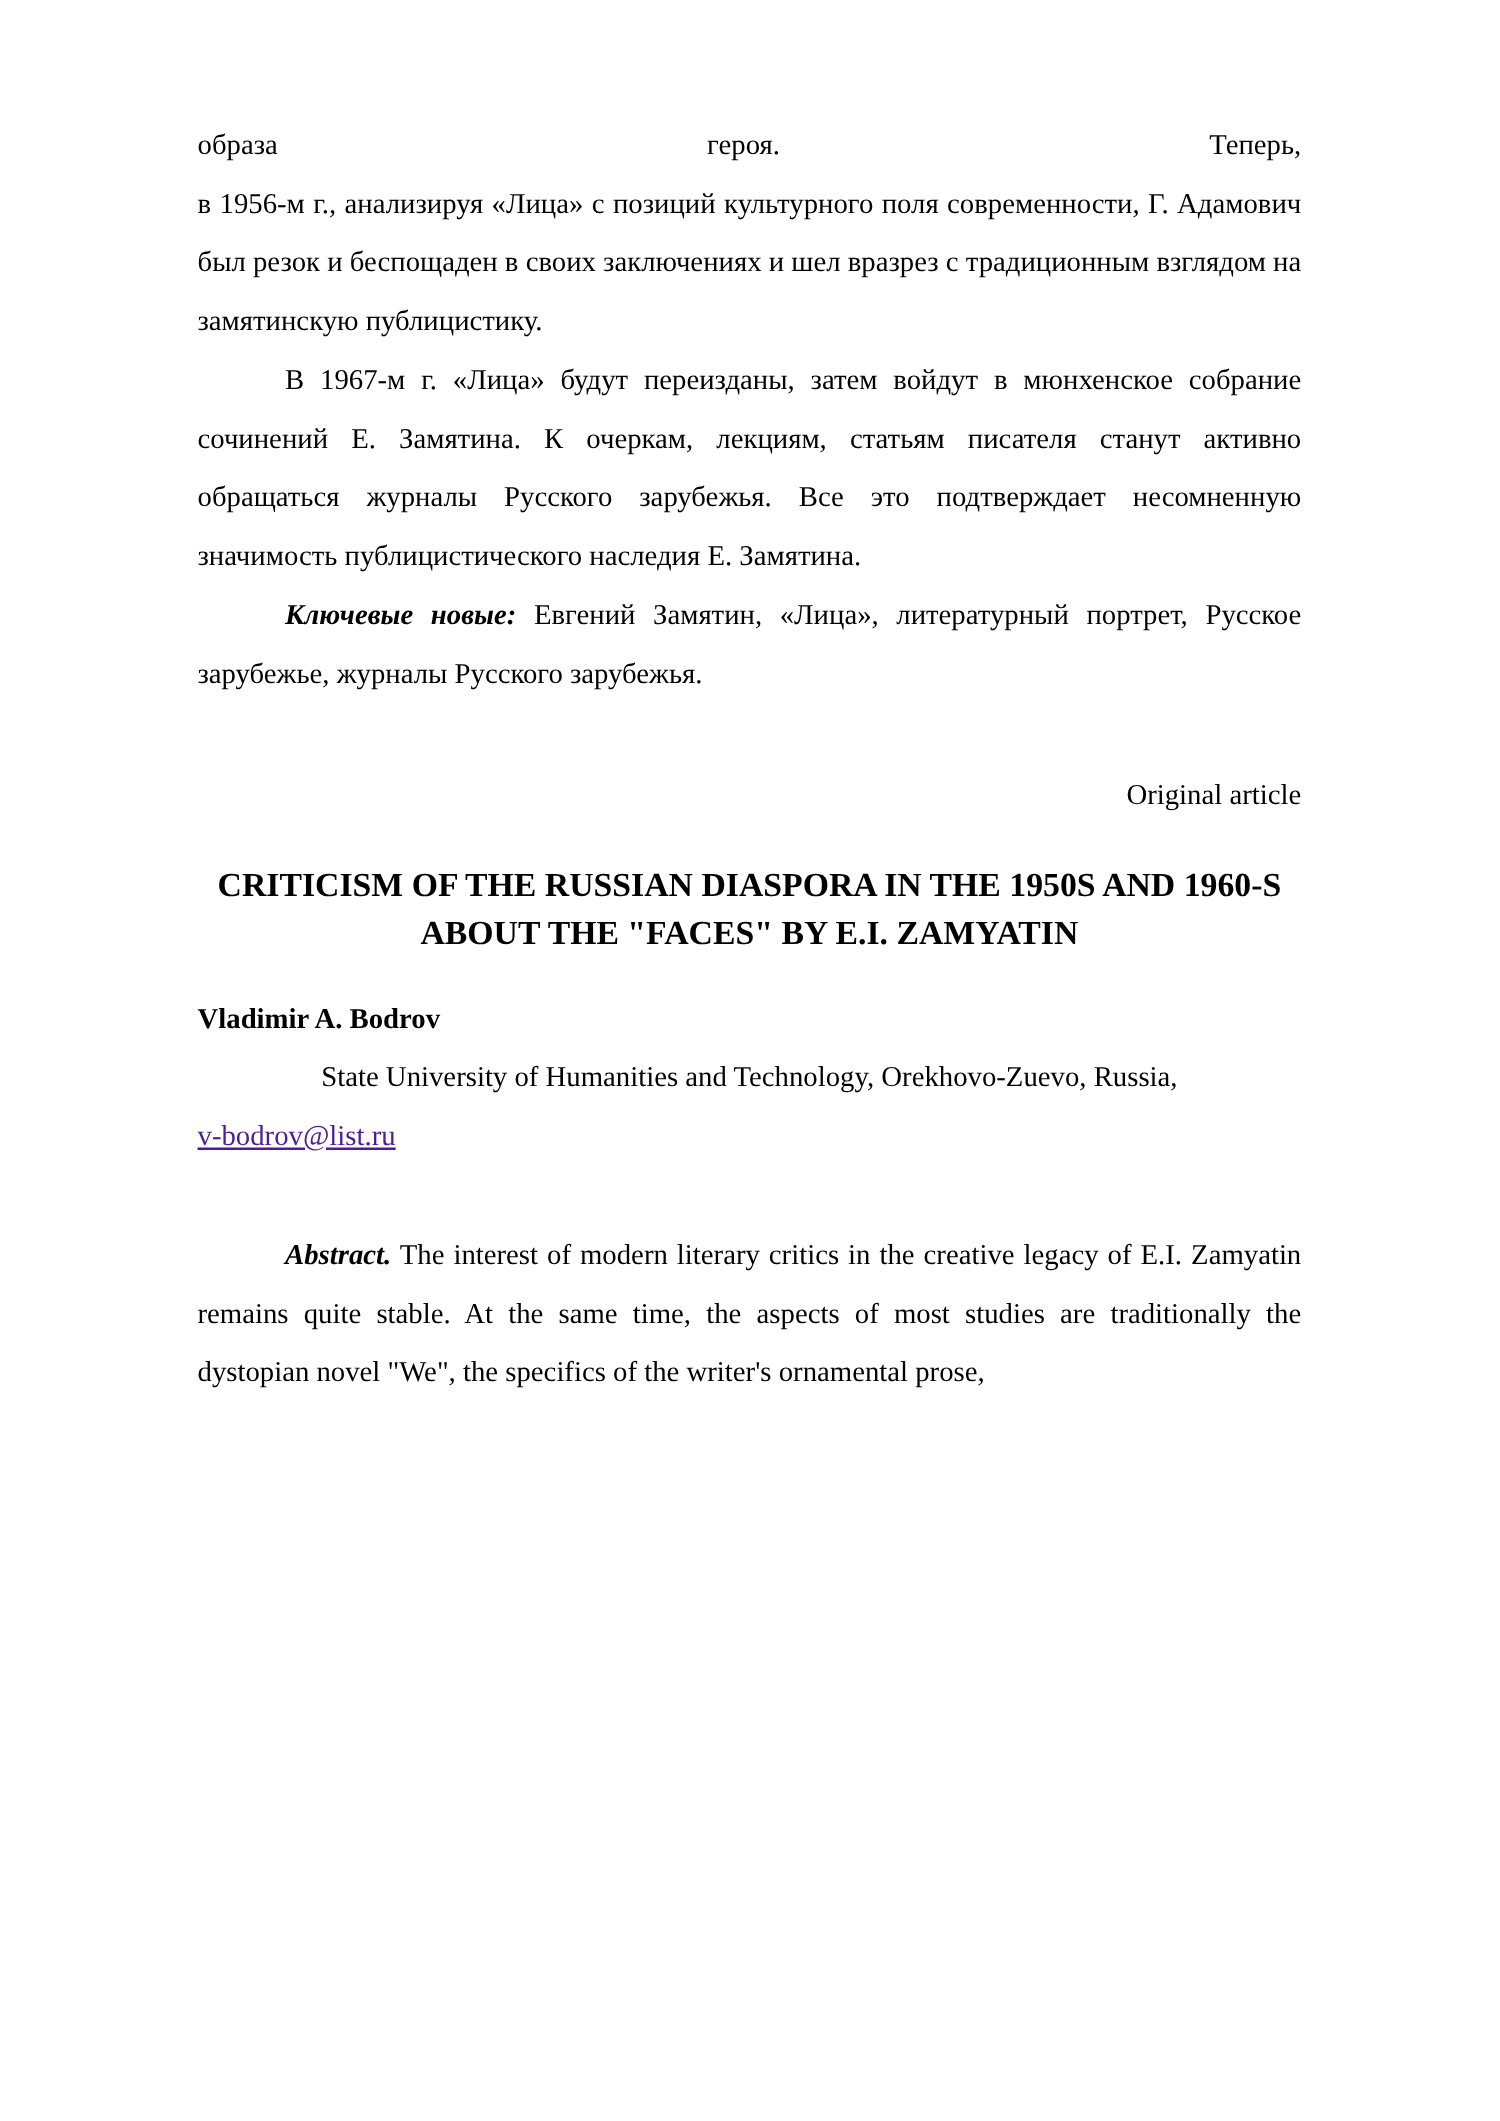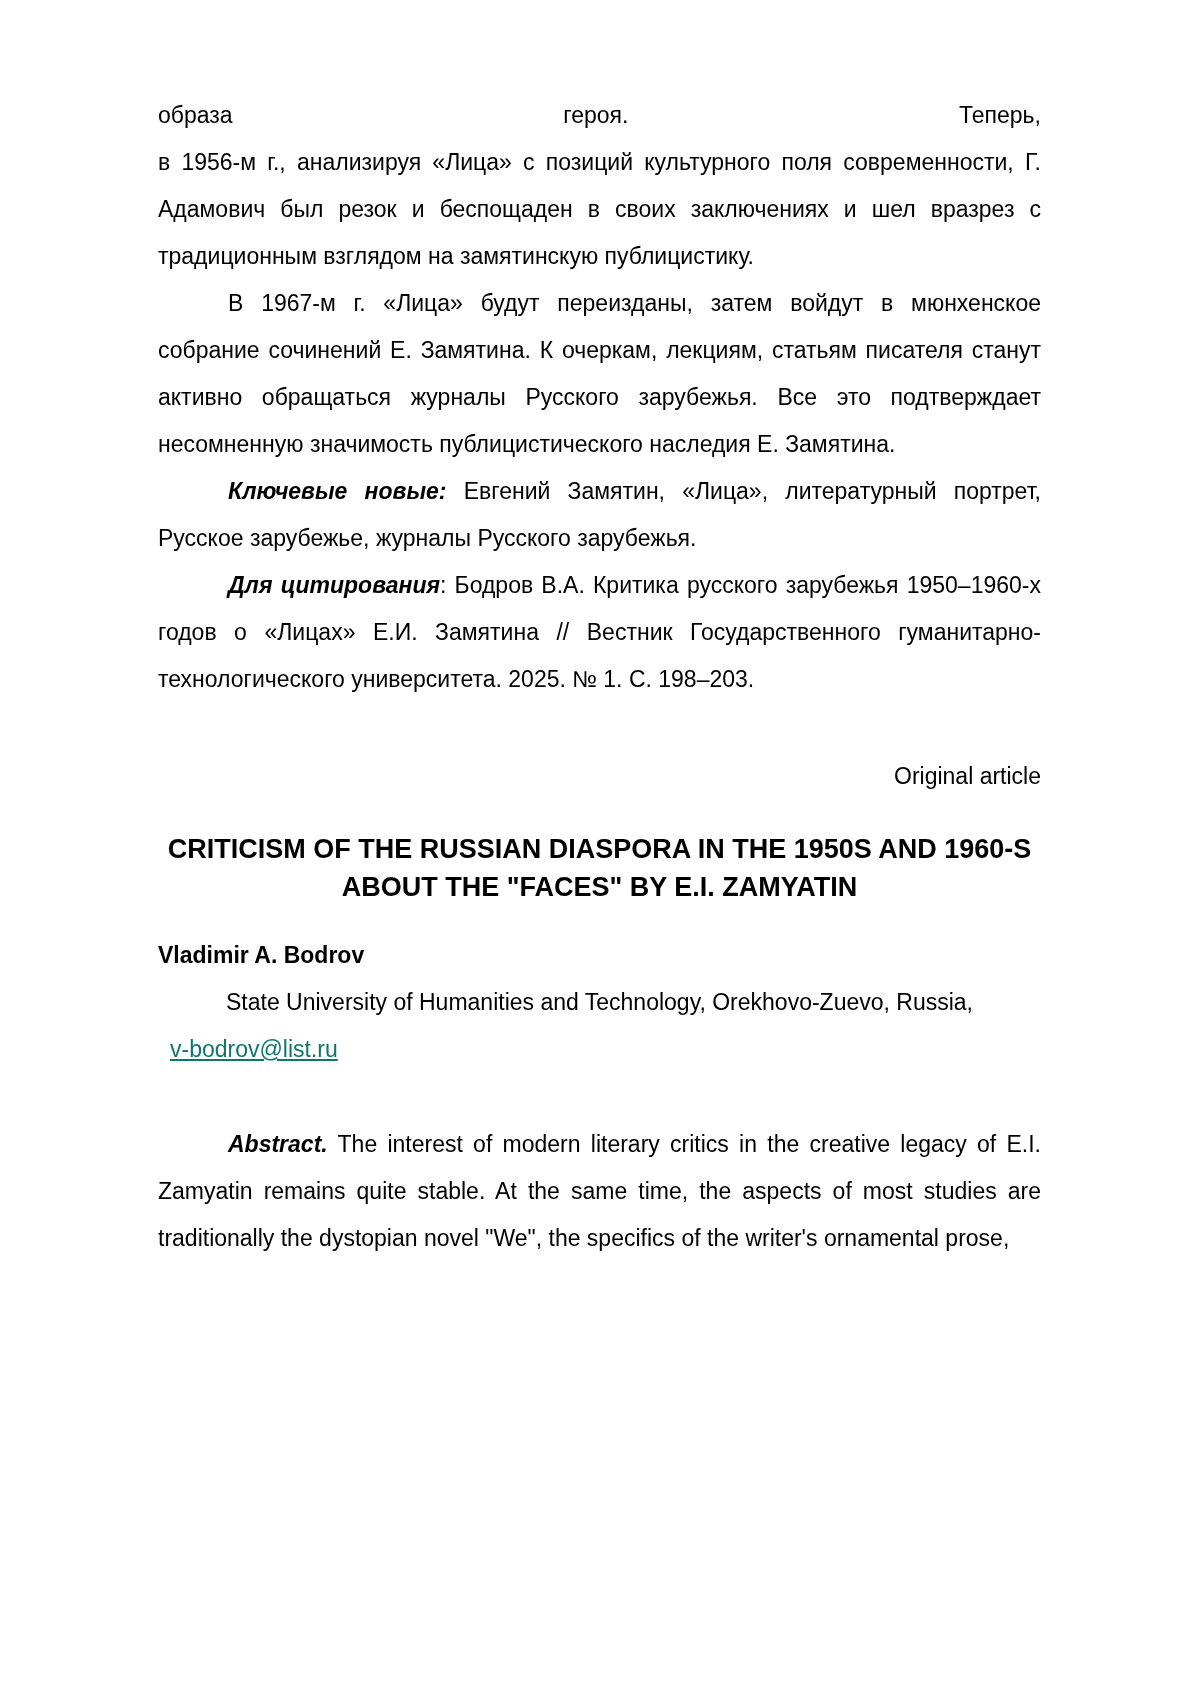--- a/index.html
+++ b/index.html
@@ -6,21 +6,21 @@
   html, body {
     margin: 0;
     padding: 0;
     background: #ffffff;
   }
   .page {
     position: relative;
     width: 1200px;
     height: 1697px;
     background: #ffffff;
-    font-family: Liberation Sans, sans-serif;
+    font-family: Liberation Serif, serif;
     font-size: 23px;
     color: #000000;
     overflow: hidden;
   }
   .content {
     position: absolute;
     left: 158px;
     right: 159px;
     top: 92px;
   }
@@ -54,23 +54,22 @@
     text-align: left;
     margin-top: 26px;
   }
   .affiliation {
     text-align: center;
   }
   .email-line {
     text-align: left;
   }
   .email-link {
-    color: #0f766e;
+    color: #4c1d95;
     text-decoration: underline;
-    margin-left: 12px;
   }
   .abstract {
     margin-top: 48px;
   }
 </style>
 </head>
 <body>
 
 <div class="page">
   <div class="content">
@@ -85,21 +84,20 @@
     </p>
 
     <p class="para indent">В 1967-м г. «Лица» будут переизданы, затем войдут в мюнхенское собрание сочинений Е. Замятина. К очеркам, лекциям, статьям писателя станут активно обращаться журналы Русского зарубежья. Все это подтверждает несомненную значимость публицистического наследия Е. Замятина.</p>
 
 
     <p class="para indent">
       <span class="bi">Ключевые новые:</span>
       <span>Евгений Замятин, «Лица», литературный портрет, Русское зарубежье, журналы Русского зарубежья.</span>
     </p>
 
-    <p class="para indent"><span class="bi">Для цитирования</span><span>: Бодров В.А. Критика русского зарубежья 1950–1960-х годов о «Лицах» Е.И. Замятина // Вестник Государственного гуманитарно-технологического университета. 2025. № 1. С. 198–203.</span></p>
 
     <p class="article-type">Original article</p>
 
     <h1 class="title">CRITICISM OF THE RUSSIAN DIASPORA IN THE 1950S AND 1960-S ABOUT THE "FACES" BY E.I. ZAMYATIN</h1>
 
     <p class="author">Vladimir A. Bodrov</p>
 
     <p class="affiliation">State University of Humanities and Technology, Orekhovo-Zuevo, Russia,</p>
 
     <p class="email-line"><a href="#" class="email-link">v-bodrov@list.ru</a></p>

